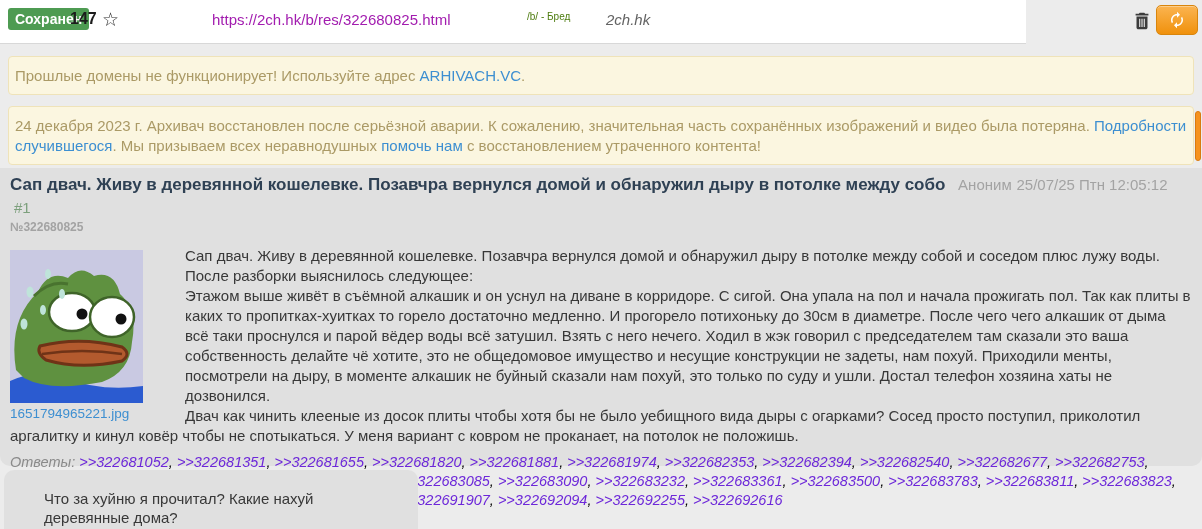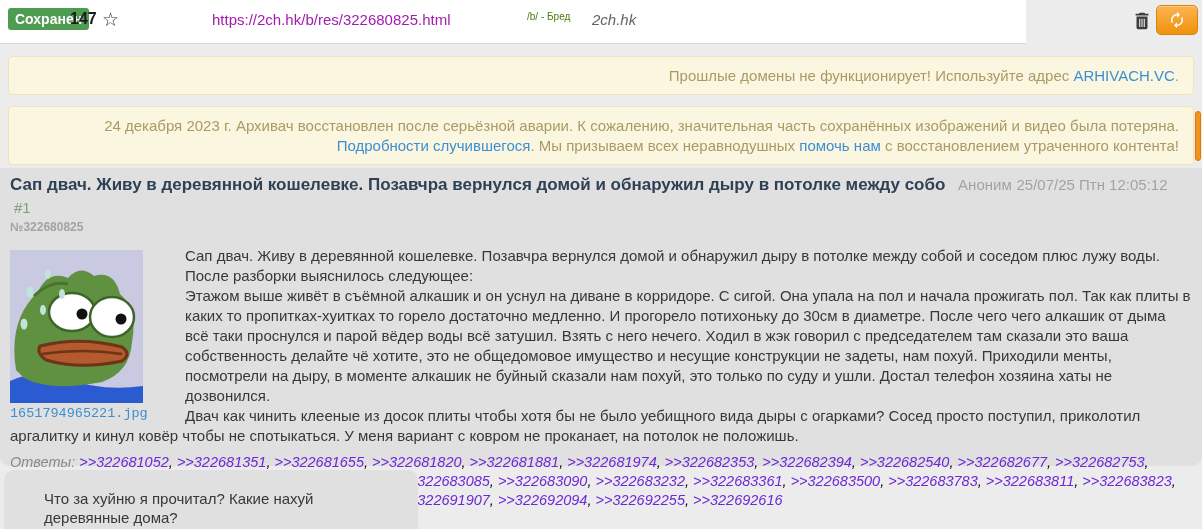--- a/index.html
+++ b/index.html
@@ -6,46 +6,46 @@
   body{font-family:"Liberation Sans",sans-serif;background:#ececec;}
   .page{position:relative;width:1202px;height:529px;background:#ececec;overflow:hidden;}
 
   
   .topbar{position:absolute;top:0;left:0;width:1026px;height:43px;background:#ffffff;border-bottom:1px solid #d8d8d8;}
   .badge{position:absolute;left:8px;top:8px;background:#4e9b52;color:#fff;font-weight:bold;font-size:14px;padding:3px 7px;border-radius:3px;line-height:16px;}
   .count{position:absolute;left:70px;top:10px;font-weight:bold;font-size:16px;color:#1c1c1c;}
   .star{position:absolute;left:102px;top:8px;font-size:19px;color:#2a2a2a;cursor:pointer;}
   .url{position:absolute;left:212px;top:11px;font-size:15px;color:#a21caf;text-decoration:none;}
   .board{position:absolute;left:527px;top:11px;font-size:10px;color:#4d7c0f;}
-  .site{position:absolute;left:592px;top:11px;font-size:15px;color:#636363;font-style:italic;}
+  .site{position:absolute;left:606px;top:11px;font-size:15px;color:#636363;font-style:italic;}
   .trash{position:absolute;left:1131px;top:9px;width:22px;height:24px;cursor:pointer;}
   .refresh-btn{position:absolute;left:1156px;top:5px;width:42px;height:30px;border:1px solid #d9850c;border-radius:5px;
     background:linear-gradient(#fbb450,#f0910c);box-shadow:inset 0 1px 0 rgba(255,255,255,.35);cursor:pointer;
     display:flex;align-items:center;justify-content:center;}
 
   
   .notice{position:absolute;left:8px;width:1186px;box-sizing:border-box;background:#fbf6e0;border:1px solid #efe3b9;
-    border-radius:4px;padding:9px 14px;font-size:15px;line-height:20px;color:#ab9a66;text-align:right;}
+    border-radius:4px;padding:9px 6px;font-size:15px;line-height:20px;color:#ab9a66;}
   .notice-1{top:56px;height:39px;}
   .notice-2{top:106px;height:59px;}
   .notice a{color:#3d8fd1;text-decoration:none;}
   .scroll-thumb{position:absolute;right:1px;top:111px;width:6px;height:50px;background:#f6921e;border:1px solid #d97a10;border-radius:4px;cursor:pointer;box-sizing:border-box;}
 
   
   .op-card{position:absolute;left:0;top:168px;width:1202px;height:298px;background:#e0e0e0;border-radius:0 0 10px 10px;box-sizing:border-box;padding:5px 10px;}
   .op-title-row{font-size:17px;line-height:23px;}
   .op-title{font-weight:bold;color:#2f4154;}
   .meta{color:#a3a3a3;font-size:15px;font-weight:normal;}
   .meta-author{margin-left:8px;}
   .meta-idx{color:#7da07d;text-decoration:none;font-size:15px;margin-left:4px;}
   .post-number{color:#a3a3a3;font-size:12px;margin-top:1px;font-weight:bold;}
   .op-content{margin-top:12px;}
   .op-figure{float:left;width:133px;margin:4px 42px 0 0;text-align:left;}
   .thumb{display:block;width:133px;height:153px;cursor:pointer;}
-  .filename{display:inline-block;margin-top:3px;font-size:13.5px;color:#3d8fd1;text-decoration:none;font-family:Liberation Mono, monospace;}
+  .filename{display:inline-block;margin-top:3px;font-size:13.5px;color:#3d8fd1;text-decoration:none;}
   .op-text{font-size:15px;line-height:20px;color:#383838;}
   .op-text p{margin:0;}
   .replies{clear:both;margin-top:7px;font-size:14.5px;line-height:19px;font-style:italic;}
   .replies-label{color:#8a8a8a;margin-right:4px;}
   .reply-link{color:#6d28d9;text-decoration:none;}
   .reply-link.muted{color:#9aa7b5;}
 
   .post2-card{position:absolute;left:4px;top:470px;width:414px;height:90px;background:#e0e0e0;border-radius:10px;box-sizing:border-box;padding:10px 24px;}
   .post2-header{font-size:15px;color:#a3a3a3;}
   .post2-text{margin:9px 0 0 16px;font-size:15px;color:#383838;line-height:19px;}

